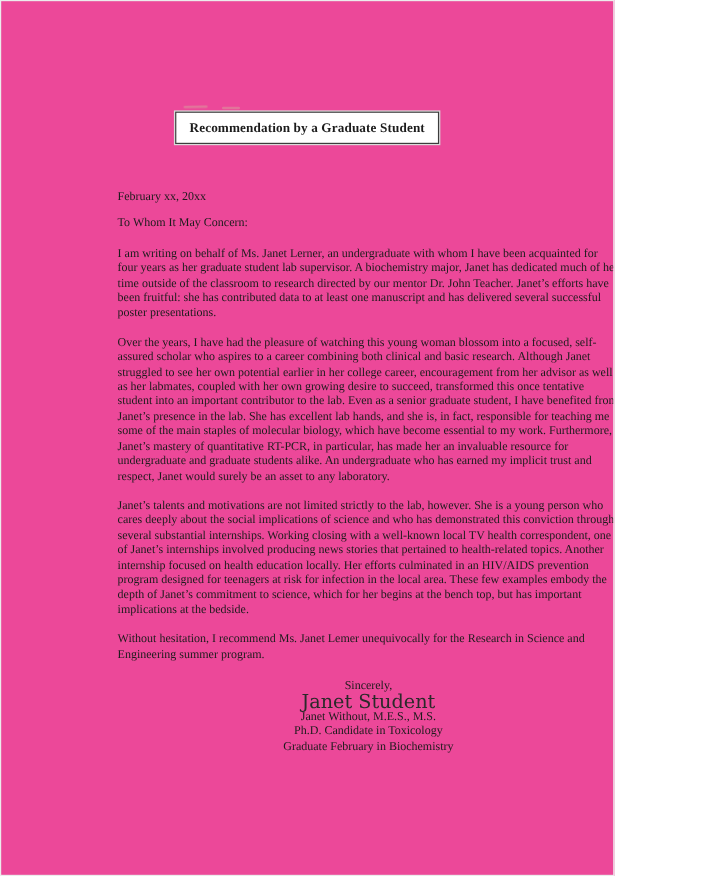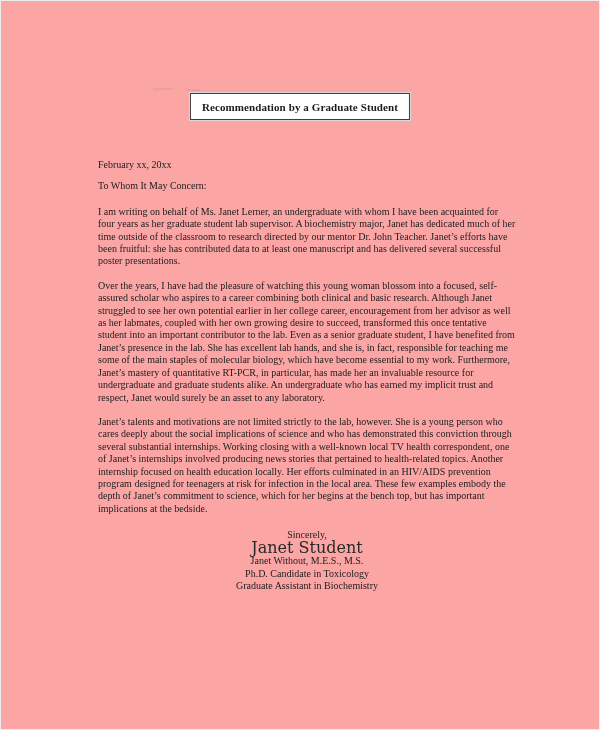--- a/index.html
+++ b/index.html
@@ -1,21 +1,21 @@
 <!DOCTYPE html>
 <html><head>
 <meta charset="utf-8">
 <style>
   * { margin: 0; padding: 0; box-sizing: border-box; }
   html, body { background: #ffffff; }
   .page {
     position: relative;
-    width: 600px;
+    width: 512px;
     height: 730px;
-    background: #fca5a5;
+    background: #ec4899;
     border: 1px solid #ececec;
     overflow: hidden;
     font-family: "Liberation Serif", serif;
     color: #1c1c1c;
   }
   .scan-artifact {
     position: absolute;
     height: 2px;
     border-radius: 2px;
     background: #d99b9b;
@@ -73,23 +73,24 @@
 
   <div class="letter-body">
 
     <div class="date-line">February xx, 20xx</div>
 
     <div class="salutation">To Whom It May Concern:</div>
 
     <p class="para">I am writing on behalf of Ms. Janet Lerner, an undergraduate with whom I have been acquainted for four years as her graduate student lab supervisor. A biochemistry major, Janet has dedicated much of her time outside of the classroom to research directed by our mentor Dr. John Teacher.  Janet’s efforts have been fruitful: she has contributed data to at least one manuscript and has delivered several successful poster presentations.</p>
     <p class="para">Over the years, I have had the pleasure of watching this young woman blossom into a focused, self-assured scholar who aspires to a career combining both clinical and basic research. Although Janet struggled to see her own potential earlier in her college career, encouragement from her advisor as well as her labmates, coupled with her own growing desire to succeed, transformed this once tentative student into an important contributor to the lab. Even as a senior graduate student, I have benefited from Janet’s presence in the lab. She has excellent lab hands, and she is, in fact, responsible for teaching me some of the main staples of molecular biology, which have become essential to my work. Furthermore, Janet’s mastery of quantitative RT-PCR, in particular, has made her an invaluable resource for undergraduate and graduate students alike. An undergraduate who has earned my implicit trust and respect, Janet would surely be an asset to any laboratory.</p>
     <p class="para">Janet’s talents and motivations are not limited strictly to the lab, however. She is a young person who cares deeply about the social implications of science and who has demonstrated this conviction through several substantial internships. Working closing with a well-known local TV health correspondent, one of Janet’s internships involved producing news stories that pertained to health-related topics. Another internship focused on health education locally. Her efforts culminated in an HIV/AIDS prevention program designed for teenagers at risk for infection in the local area. These few examples embody the depth of Janet’s commitment to science, which for her begins at the bench top, but has important implications at the bedside.</p>
+    <p class="para">Without hesitation, I recommend Ms. Janet Lemer unequivocally for the Research in Science and Engineering summer program.</p>
 
     <div class="closing">
       <div>Sincerely,</div>
       <div class="signature-script">Janet Student</div>
       <div>Janet Without, M.E.S., M.S.</div>
       <div>Ph.D. Candidate in Toxicology</div>
-      <div>Graduate Assistant in Biochemistry</div>
+      <div>Graduate February in Biochemistry</div>
     </div>
 
   </div>
 </div>
 
 </body></html>

